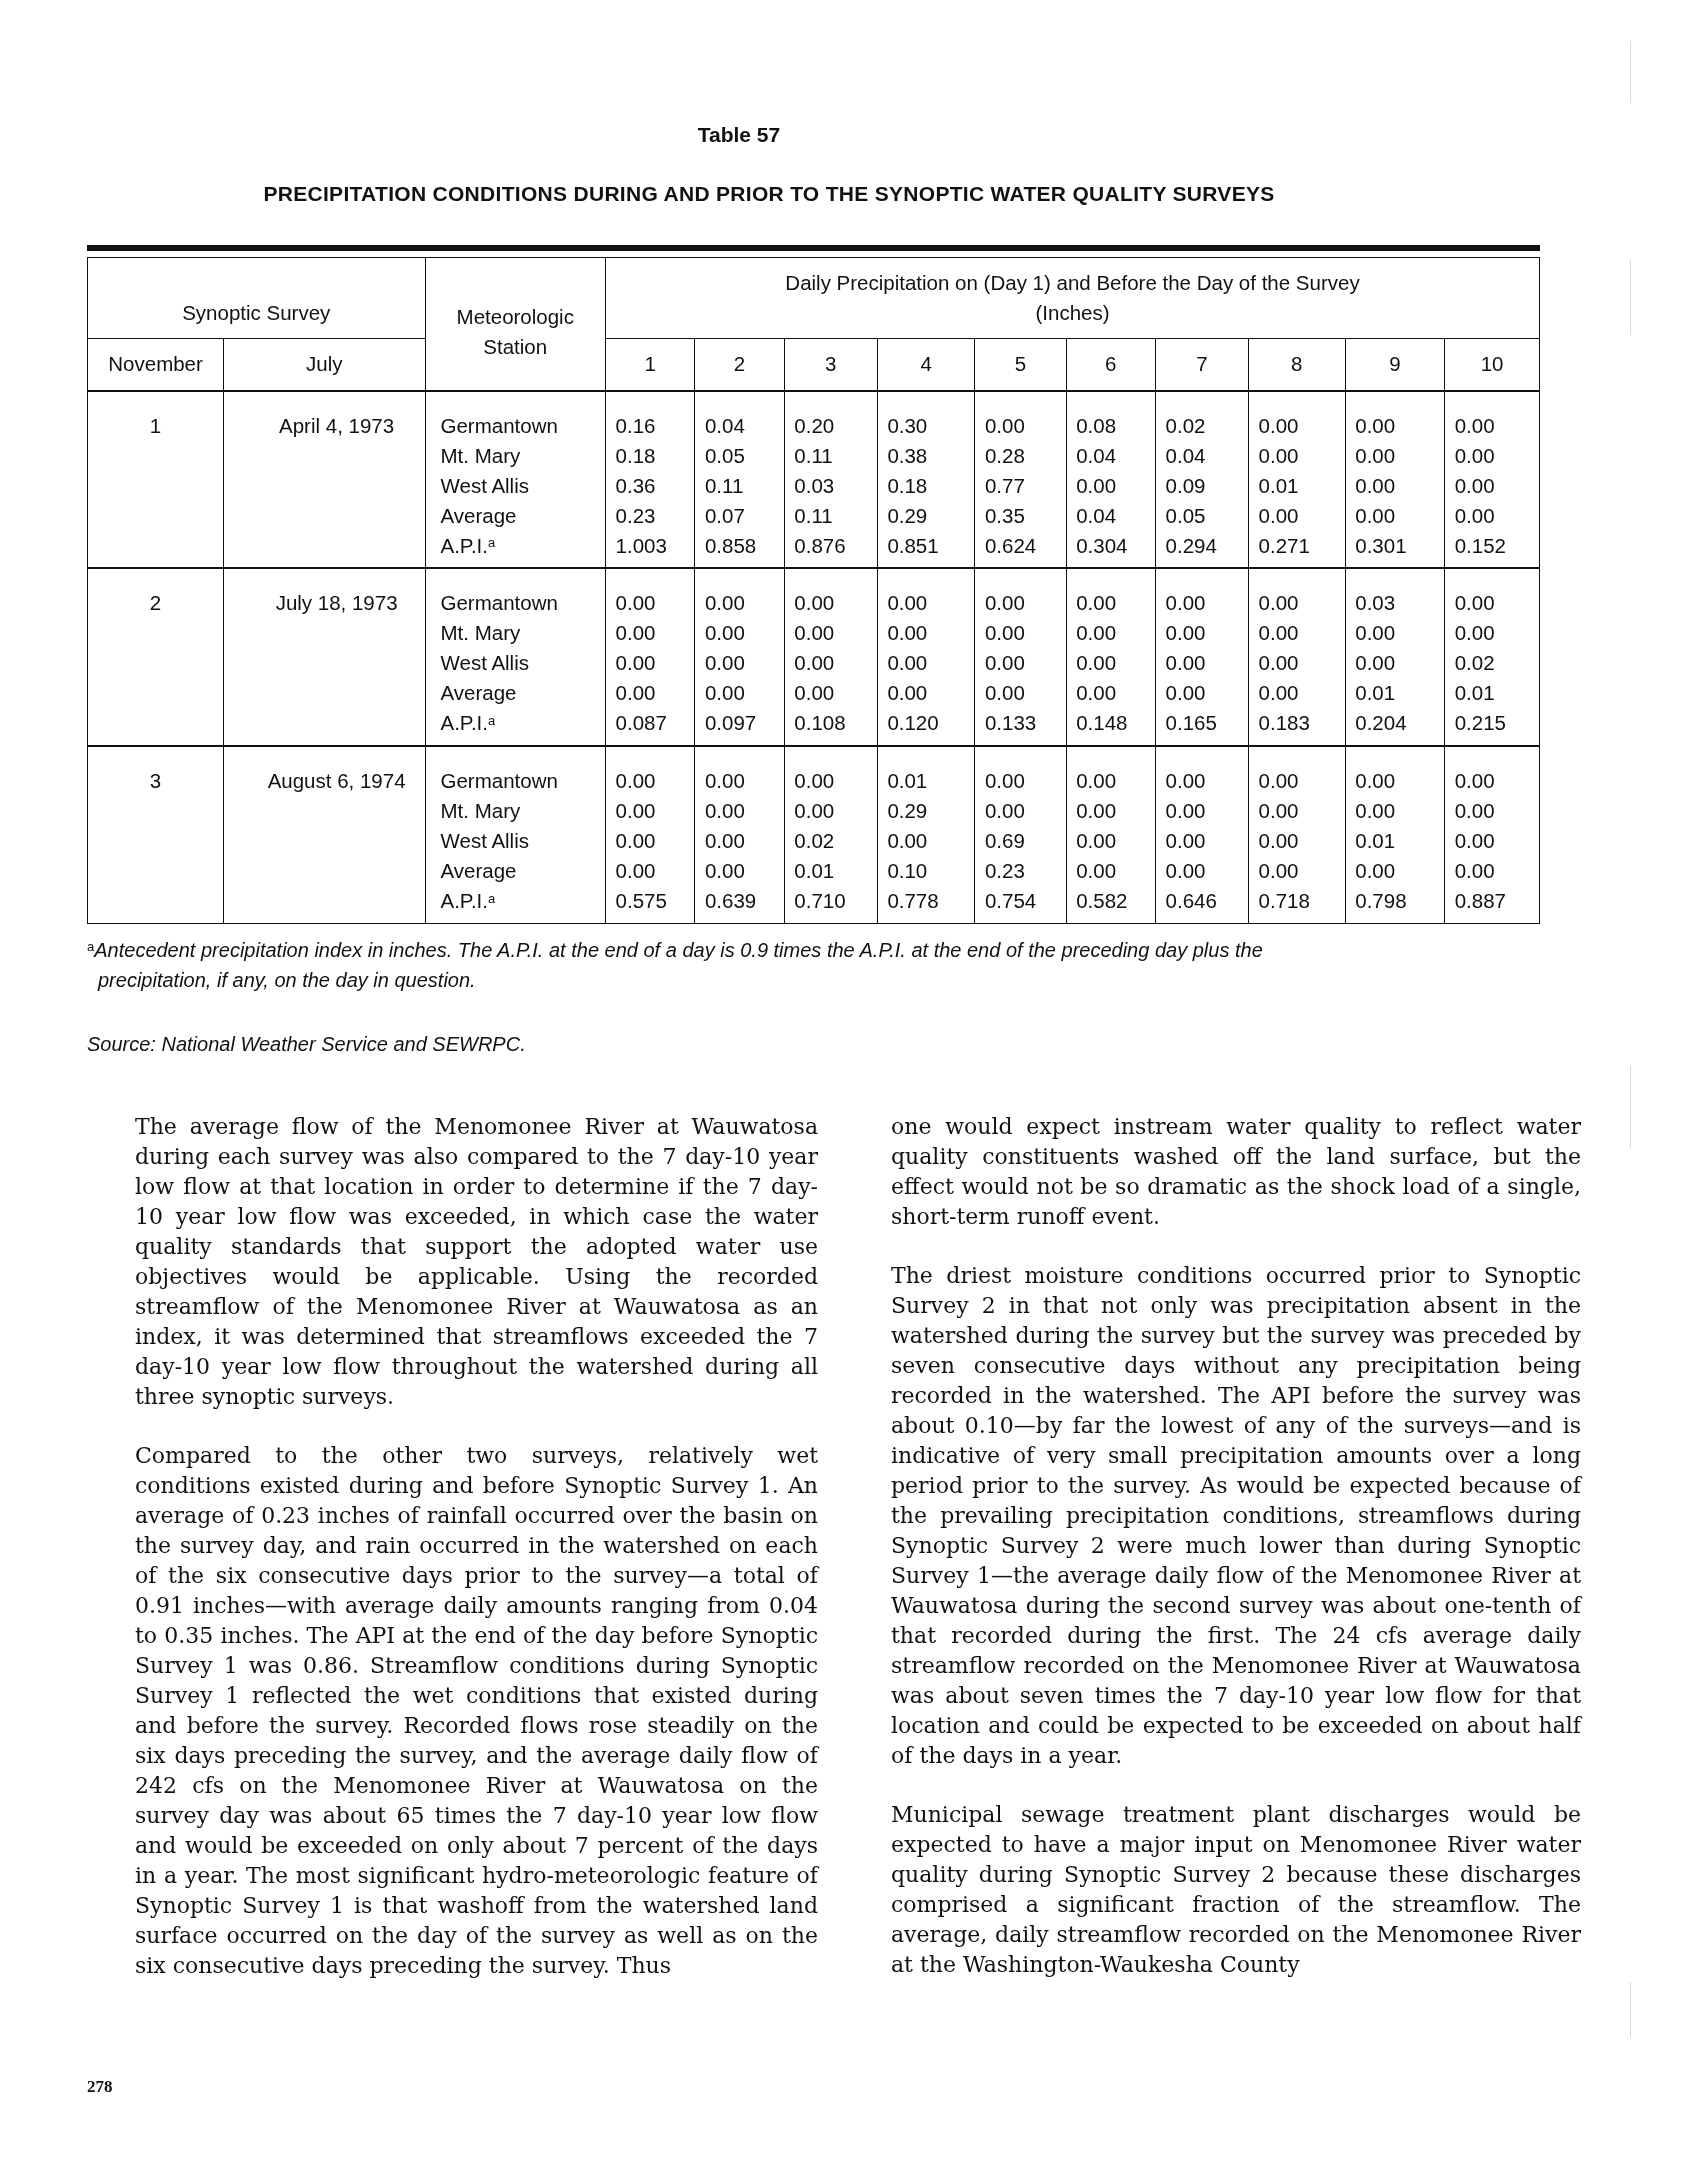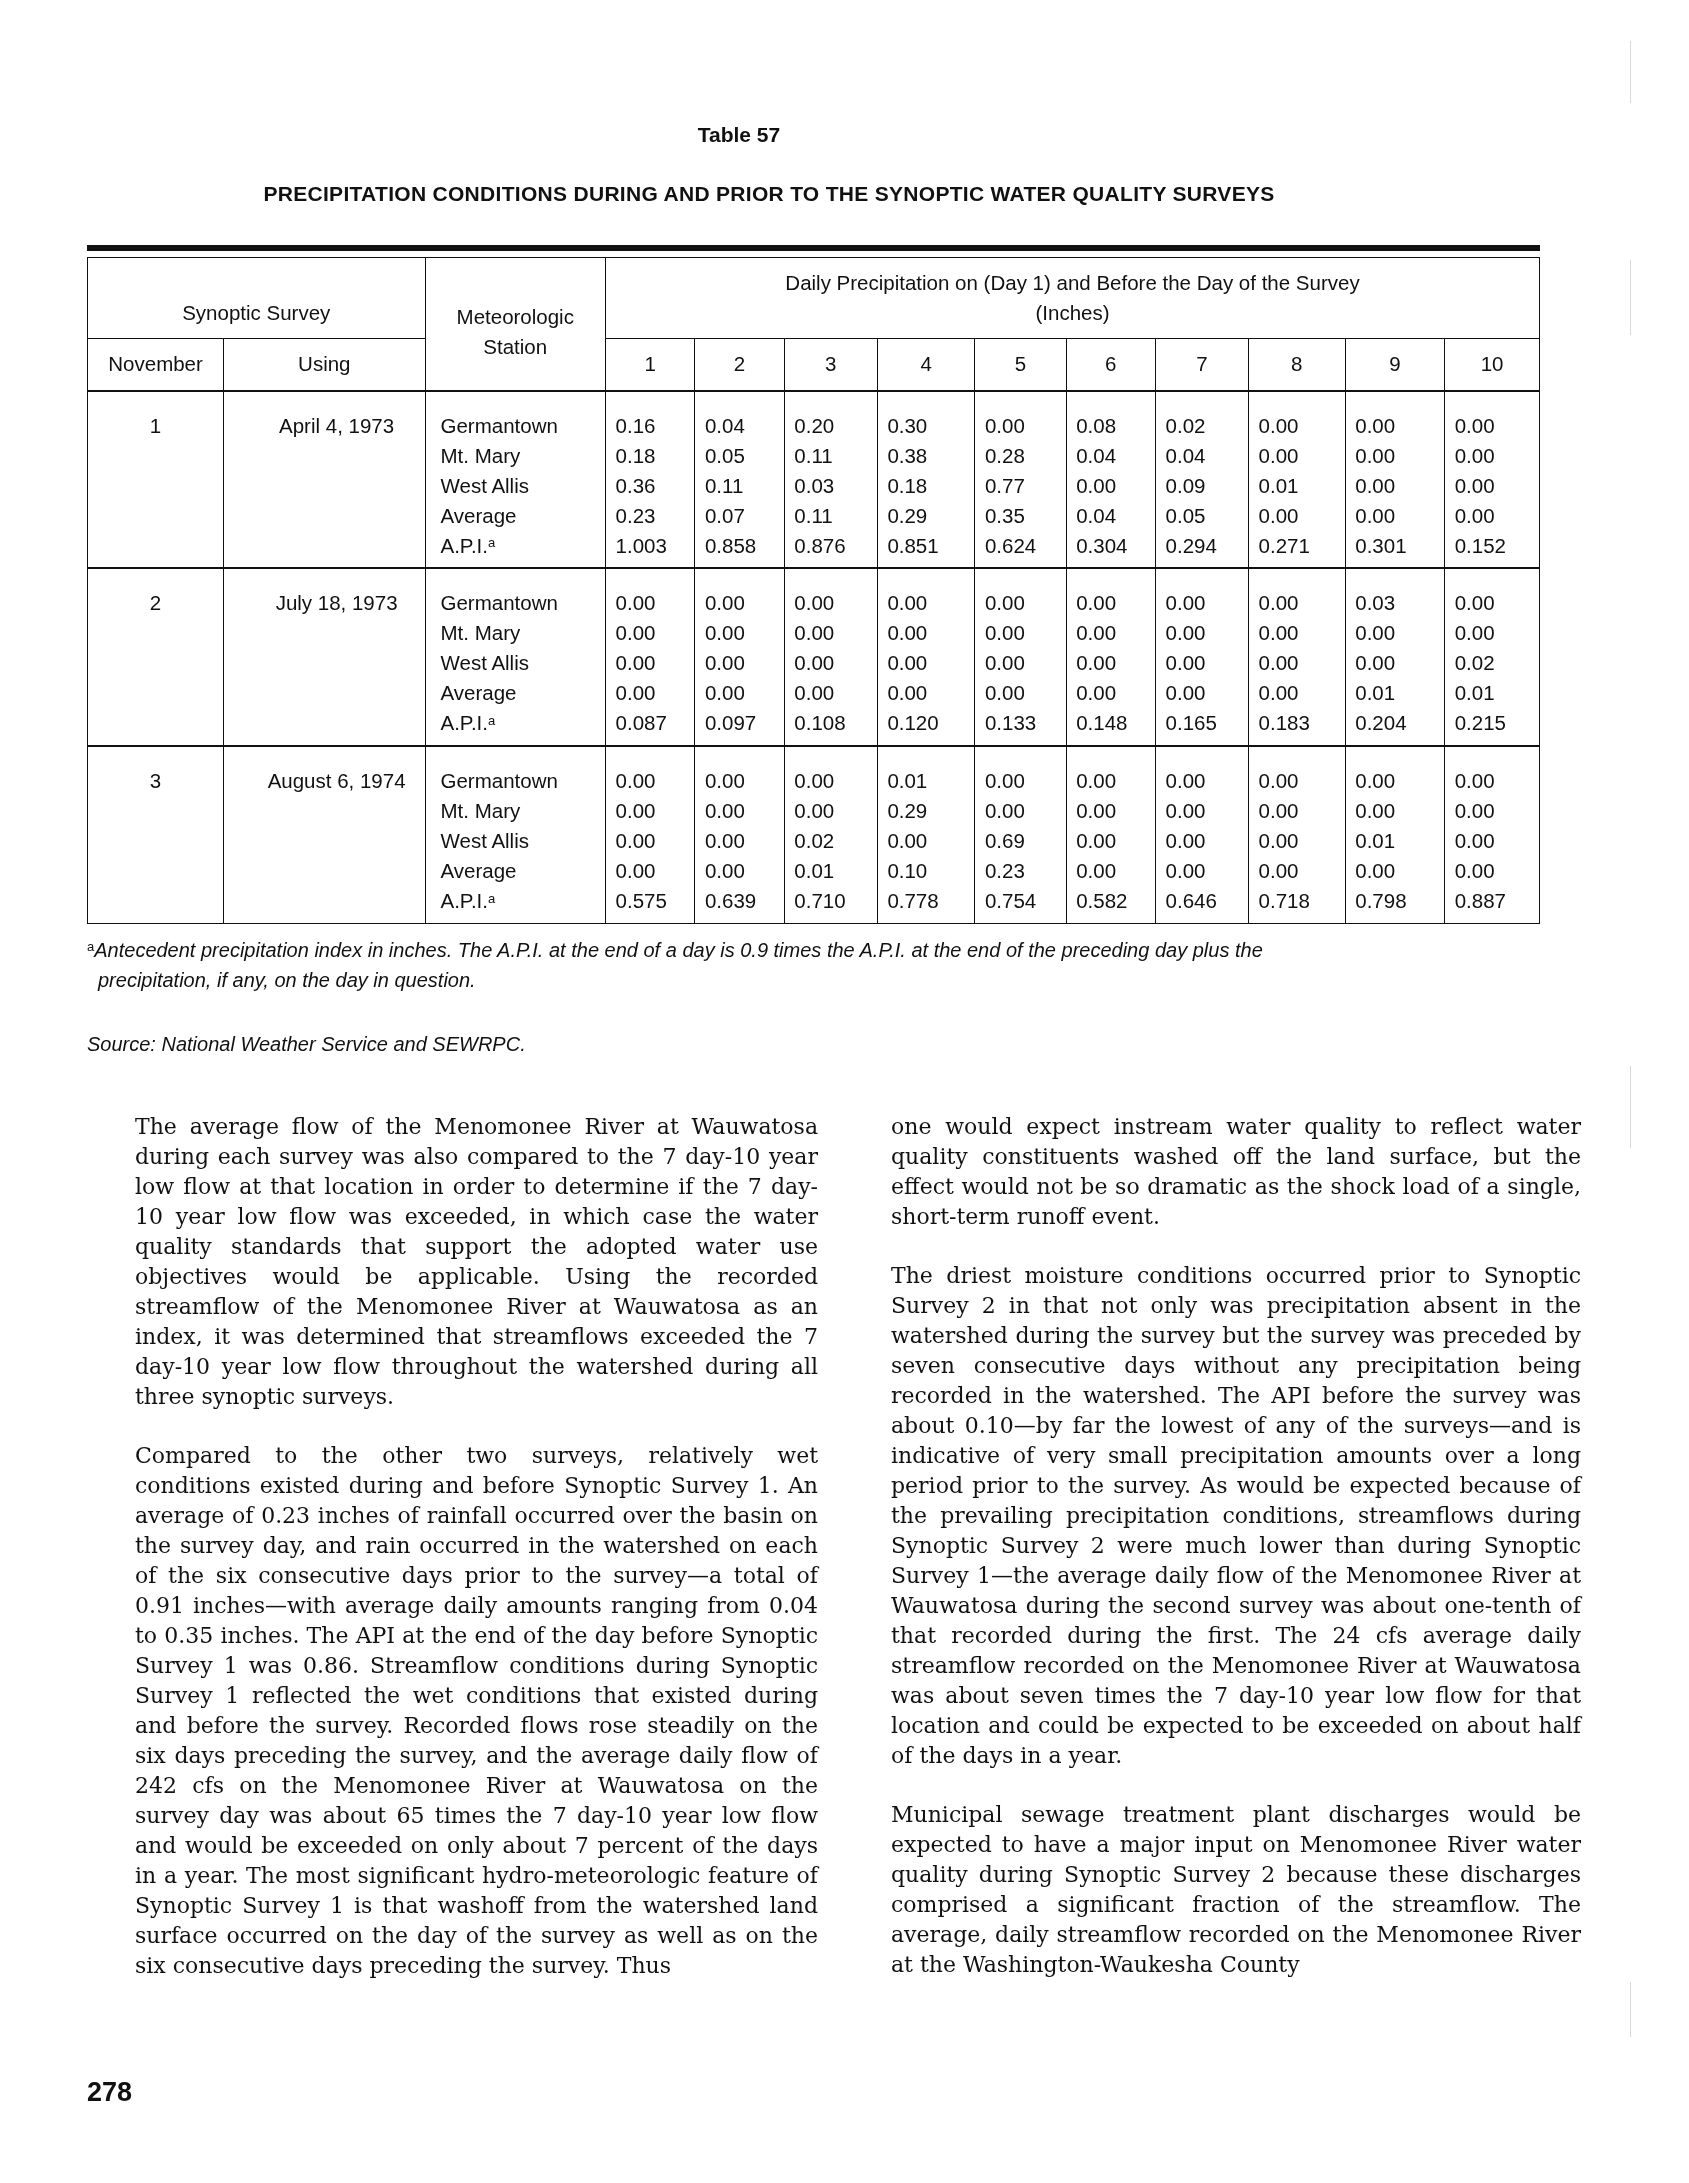--- a/index.html
+++ b/index.html
@@ -32,21 +32,21 @@
   .footnote .fn-mark { font-size: 13px; vertical-align: top; font-style: normal; }
   .footnote .fn-text { padding-left: 0; }
   .footnote .fn-line2 { display: block; padding-left: 11px; }
   .source { position: absolute; left: 87px; top: 1033px; font-size: 20px; font-style: italic; }
 
   .col { position: absolute; top: 1112px; width: 683px; font-size: 22px; line-height: 30px; text-align: justify; }
   .col-left { left: 87px; }
   .col-right { left: 843px; width: 690px; }
   .col p { margin: 0 0 29px 0; }
 
-  .page-number { position: absolute; left: 87px; top: 2077px; font-size: 27px; font-weight: bold; font-family: Liberation Sans, sans-serif; }
+  .page-number { position: absolute; left: 87px; top: 2077px; font-size: 17px; font-weight: bold; font-family: Liberation Serif, serif; }
 
   .margin-mark { position: absolute; left: 1630px; width: 1.4px; background: #d8d8d8; }
 </style>
 </head>
 <body>
 
 <div class="page">
 
   <div class="table-label sans">Table 57</div>
   <div class="table-title sans">PRECIPITATION CONDITIONS DURING AND PRIOR TO THE SYNOPTIC WATER QUALITY SURVEYS</div>
@@ -75,21 +75,21 @@
           <span class="line">Meteorologic</span>
           <span class="line">Station</span>
         </th>
         <th colspan="10" class="prec-head">
           <span class="line">Daily Precipitation on (Day 1) and Before the Day of the Survey</span>
           <span class="line">(Inches)</span>
         </th>
       </tr>
       <tr>
         <th class="sub">November</th>
-        <th class="sub">Using</th>
+        <th class="sub">July</th>
         <th class="sub">1</th>
         <th class="sub">2</th>
         <th class="sub">3</th>
         <th class="sub">4</th>
         <th class="sub">5</th>
         <th class="sub">6</th>
         <th class="sub">7</th>
         <th class="sub">8</th>
         <th class="sub">9</th>
         <th class="sub">10</th>

